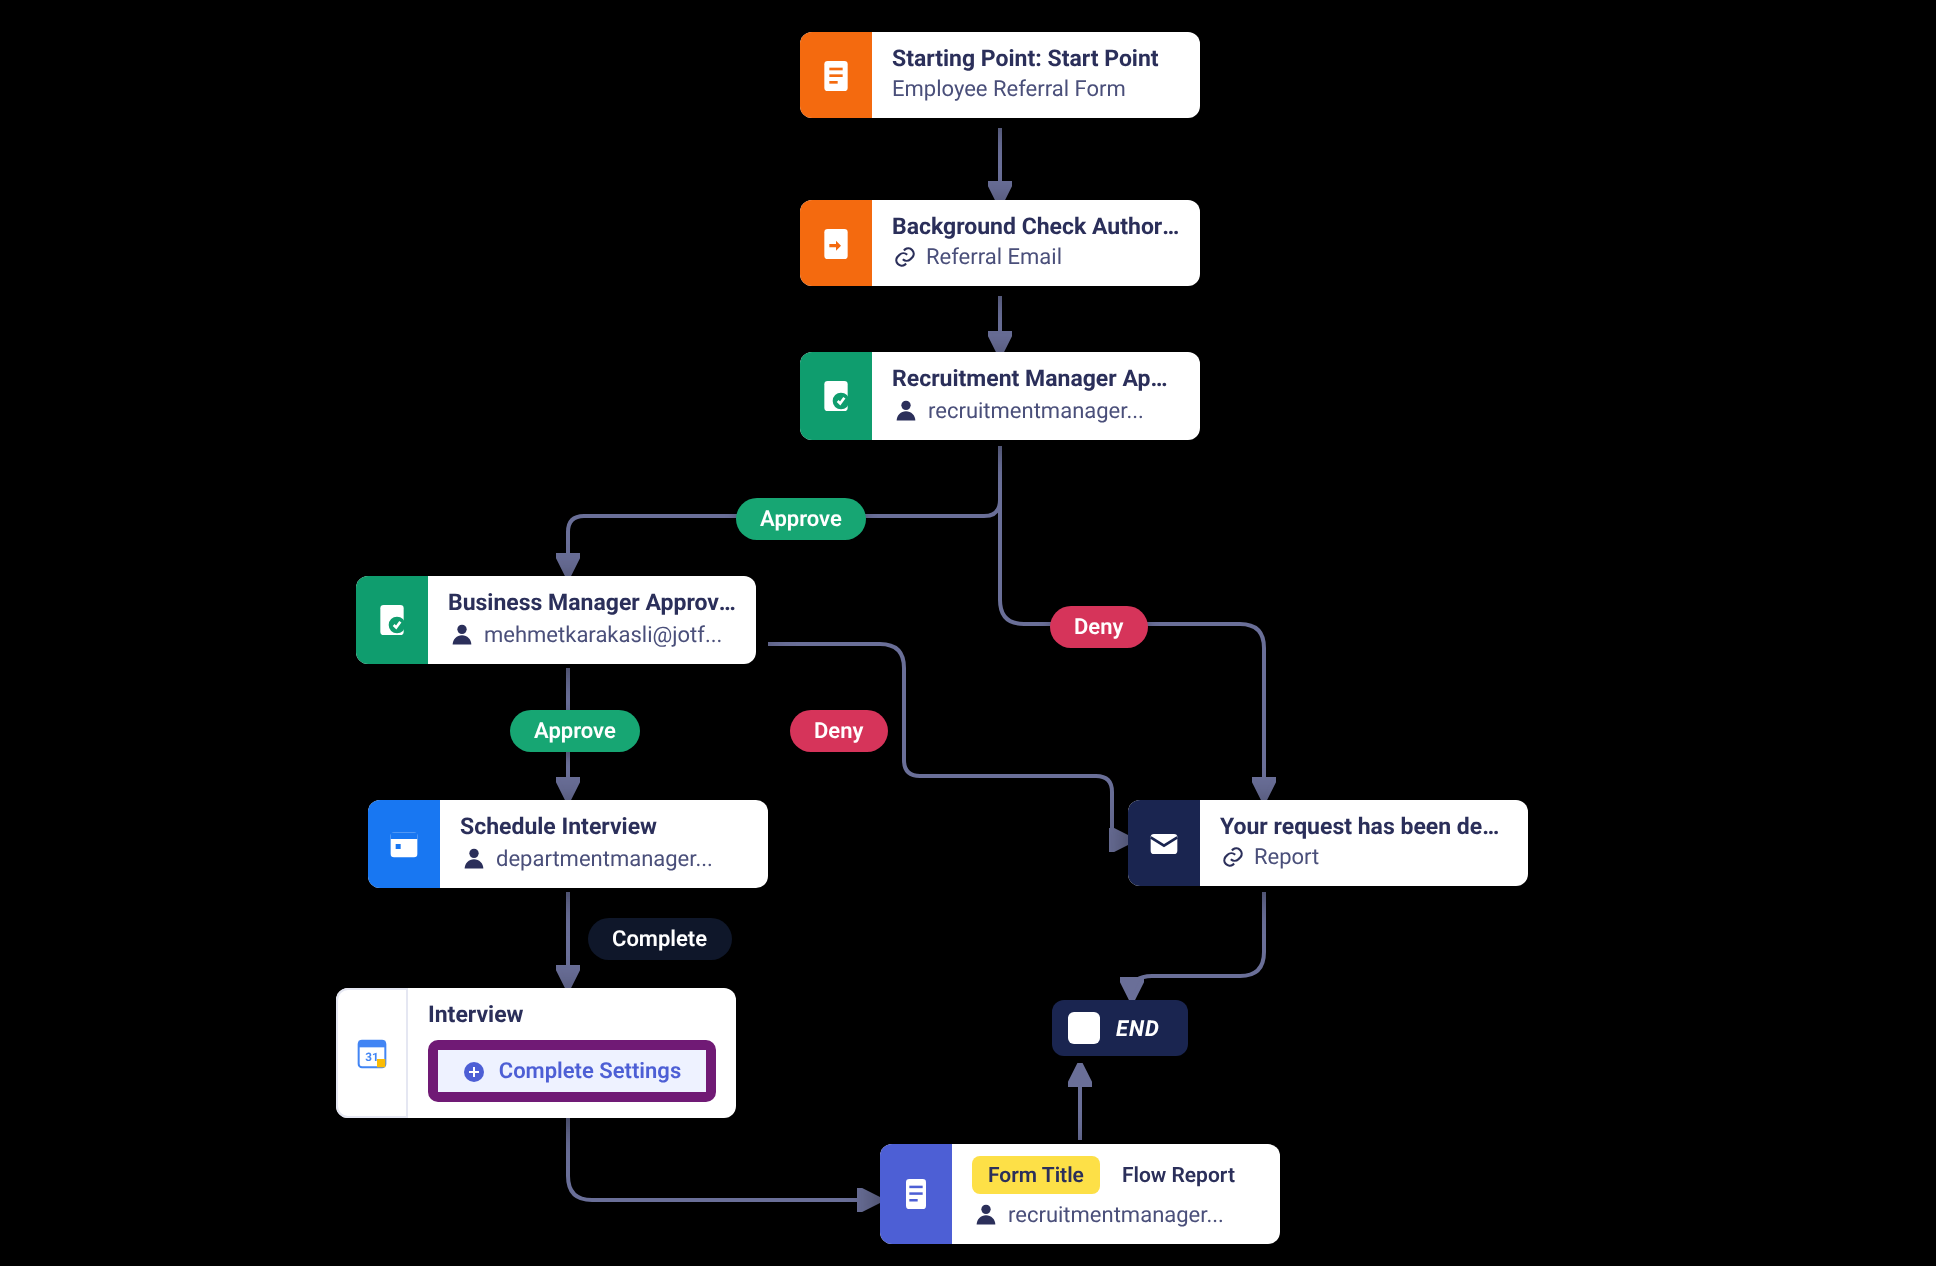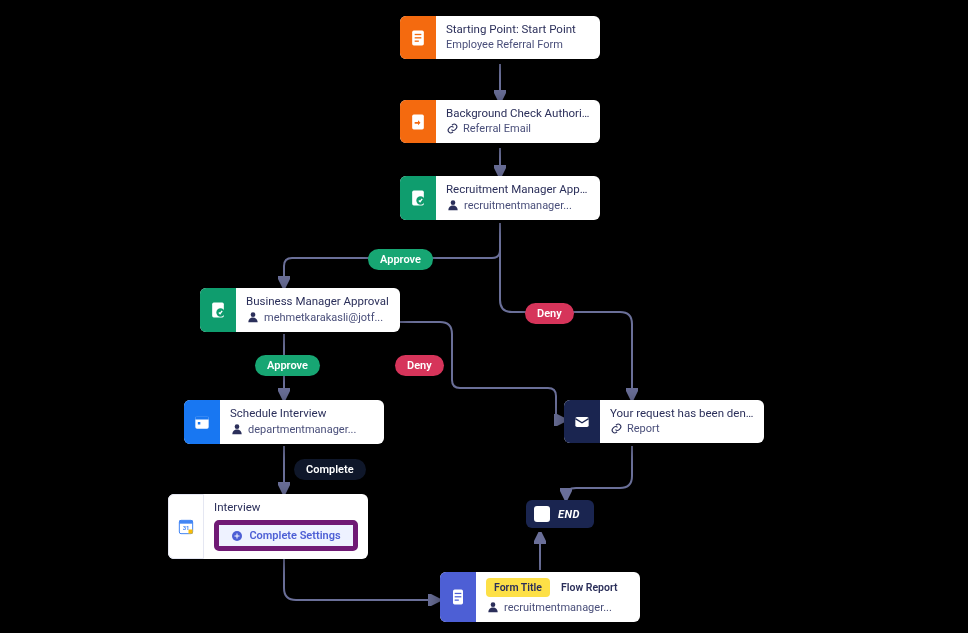--- a/index.html
+++ b/index.html
@@ -26,21 +26,21 @@
   .node .iconbox {
     width: 36px; min-width: 36px;
     display:flex;align-items:center;justify-content:center;
     border-radius: 6px 0 0 6px;
     color: #fff;
   }
   .node .body {
     flex:1; padding:6px 10px 8px 10px;min-width:0;
   }
   .node .title {
-    font-weight:400; font-size:11.5px; color:#2b2f5a;
+    font-weight:700; font-size:11.5px; color:#2b2f5a;
     white-space:nowrap;overflow:hidden;text-overflow:ellipsis;
     padding-bottom:2px;
   }
   .node .sub {
     font-size:11px; color:#4a4f7a;
     display:flex; align-items:center; gap:4px;
     white-space:nowrap;overflow:hidden;text-overflow:ellipsis;
   }
   .node .sub svg { flex-shrink:0; }
 
@@ -175,21 +175,21 @@
     <div class="sub">
       <svg class="subuser" viewBox="0 0 24 24">
             <circle cx="12" cy="8" r="4"></circle>
             <path d="M4 21c0-4.4 3.6-8 8-8s8 3.6 8 8z"></path>
           </svg>
       <span>recruitmentmanager...</span>
     </div>
   </div>
 </div>
 
-<div class="node" style="left:200px;top:288px">
+<div class="node" style="left:178px;top:288px">
   <div class="iconbox ic-green">
     <svg viewBox="0 0 24 24">
           <rect x="5" y="3" width="14" height="18" rx="2" fill="#fff"></rect>
           <circle cx="15" cy="15" r="5" fill="#0f9d6e"></circle>
           <path d="M13 15l1.5 1.5L17 13" stroke="#fff" stroke-width="1.6" fill="none"></path>
         </svg>
   </div>
   <div class="body">
     <div class="title">Business Manager Approval</div>
     <div class="sub">

